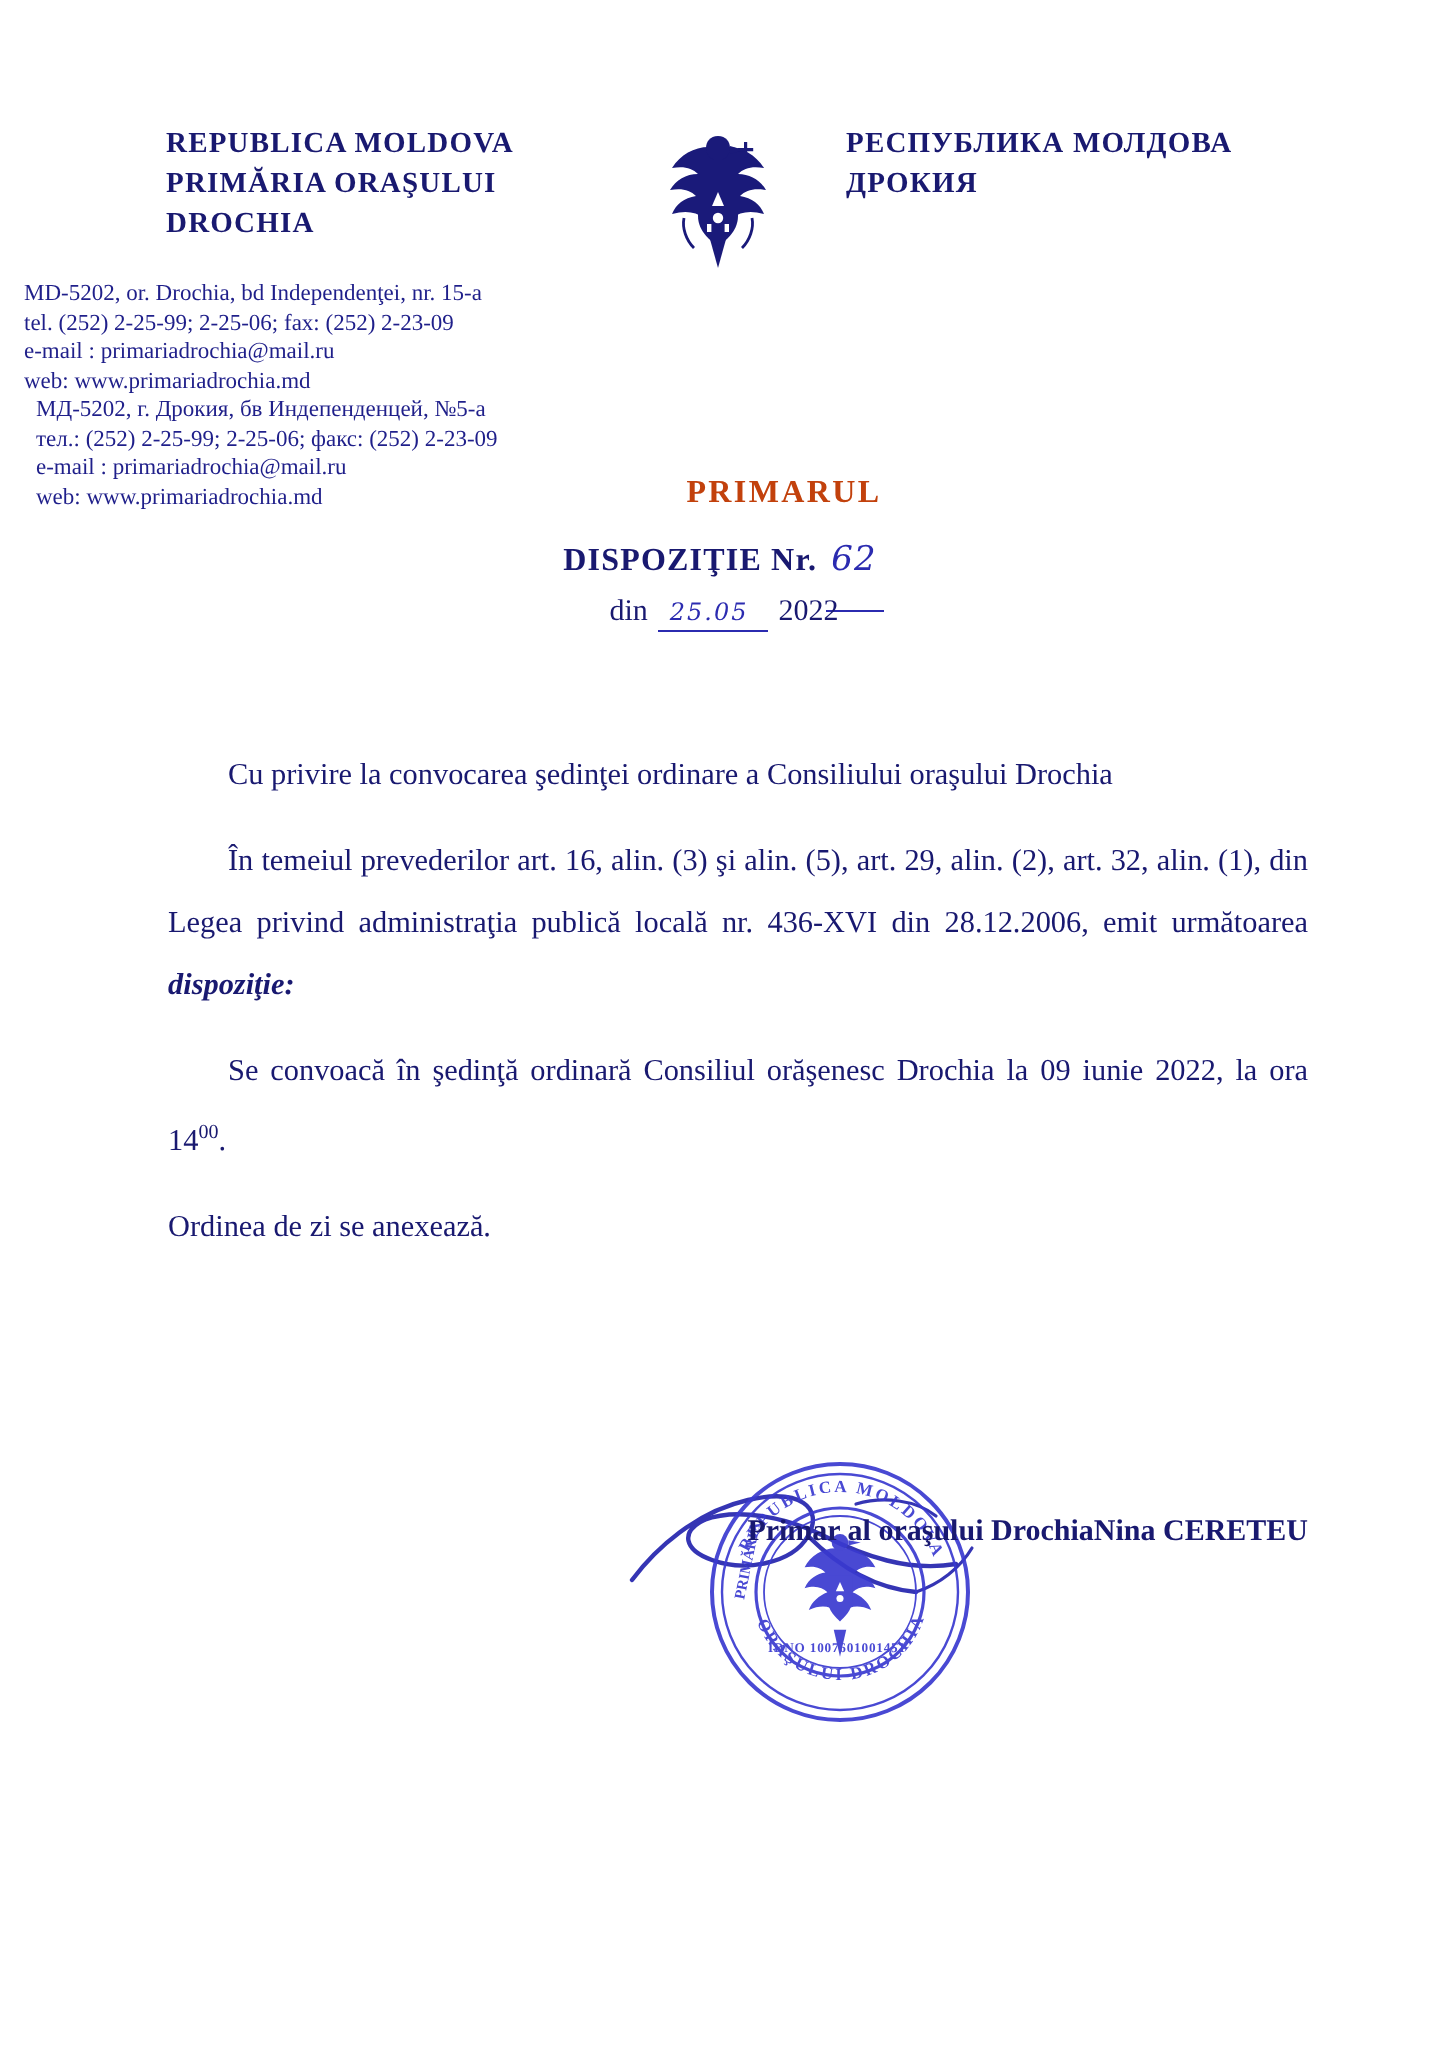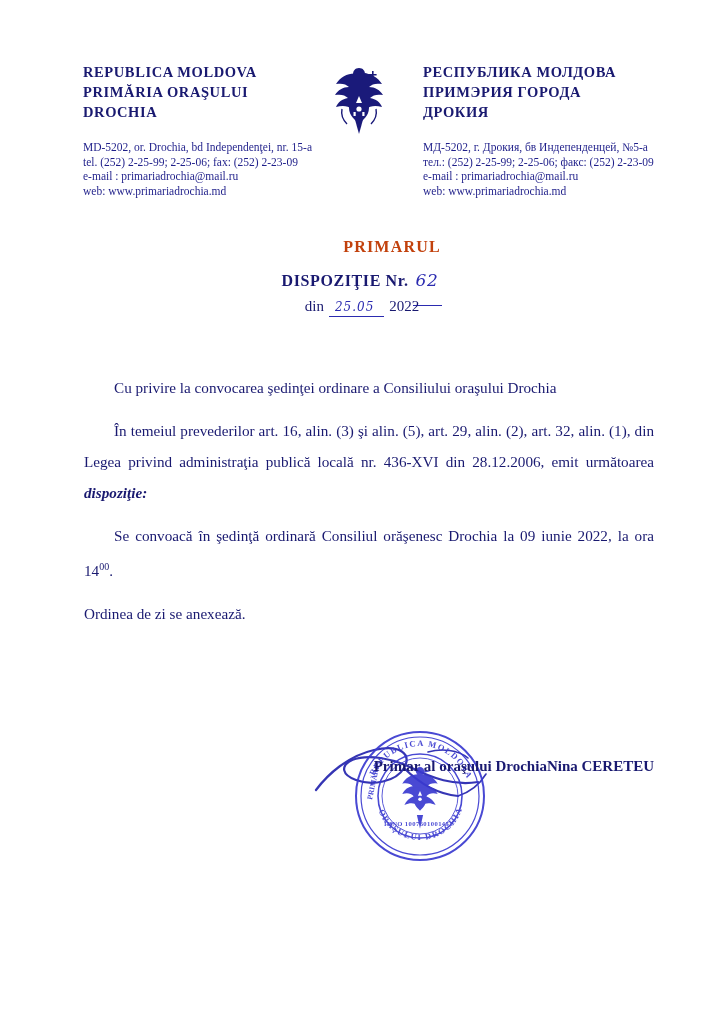--- a/index.html
+++ b/index.html
@@ -51,20 +51,21 @@
     height: 74px;
   }
   
   .contacts {
     position: absolute;
     top: 140px;
     left: 0;
     width: 724px;
     display: flex;
     justify-content: center;
+    flex-direction: column;
   }
   .contacts-col {
     width: 230px;
     font-size: 11.5px;
     line-height: 14.5px;
     color: #1f1f8a;
   }
   .contacts-col.left { text-align: left; padding-left: 12px; }
   .contacts-col.right { text-align: left; padding-left: 18px; }
   .contacts-spacer { width: 92px; }
@@ -226,21 +227,20 @@
         <g stroke="#1a1a7a" stroke-width="1.4" fill="none">
           <path d="M15 60 C11 56 9 50 10 45"></path>
           <path d="M39 60 C43 56 45 50 44 45"></path>
         </g>
       </svg>
     </div>
 
     <div class="header-col right">
       <div class="org-title">
         <span class="ln">РЕСПУБЛИКА  МОЛДОВА</span>
-        <span class="ln">ПРИМЭРИЯ ГОРОДА</span>
         <span class="ln">ДРОКИЯ</span>
       </div>
     </div>
   </div>
 
   <div class="contacts">
     <div class="contacts-col left">
       <span class="ln">MD-5202, or. Drochia, bd Independenţei, nr. 15-a</span>
       <span class="ln">tel. (252) 2-25-99; 2-25-06; fax: (252) 2-23-09</span>
       <span class="ln">e-mail : primariadrochia@mail.ru</span>

